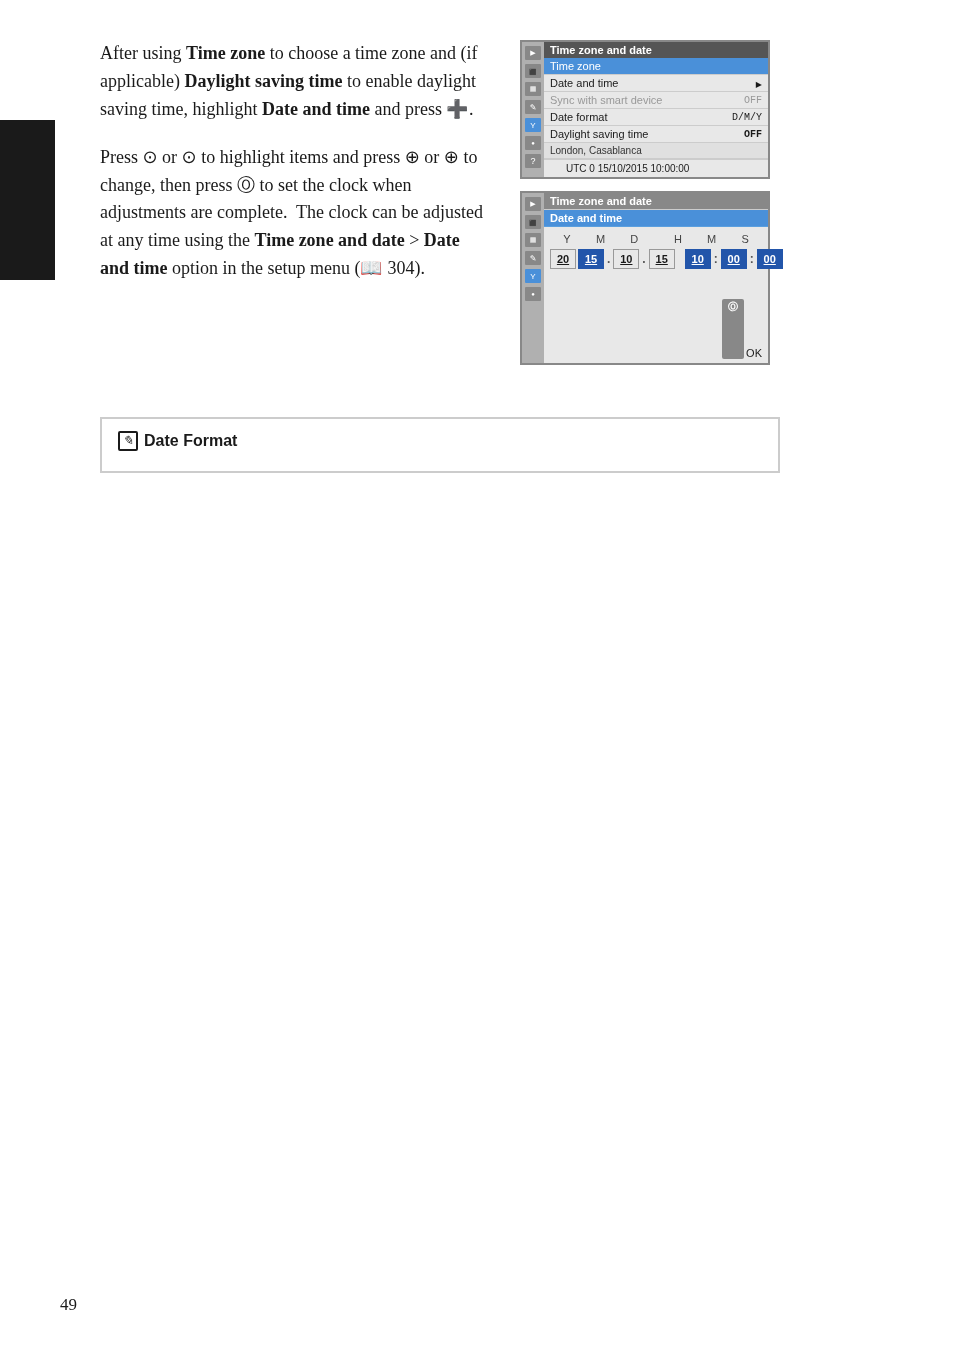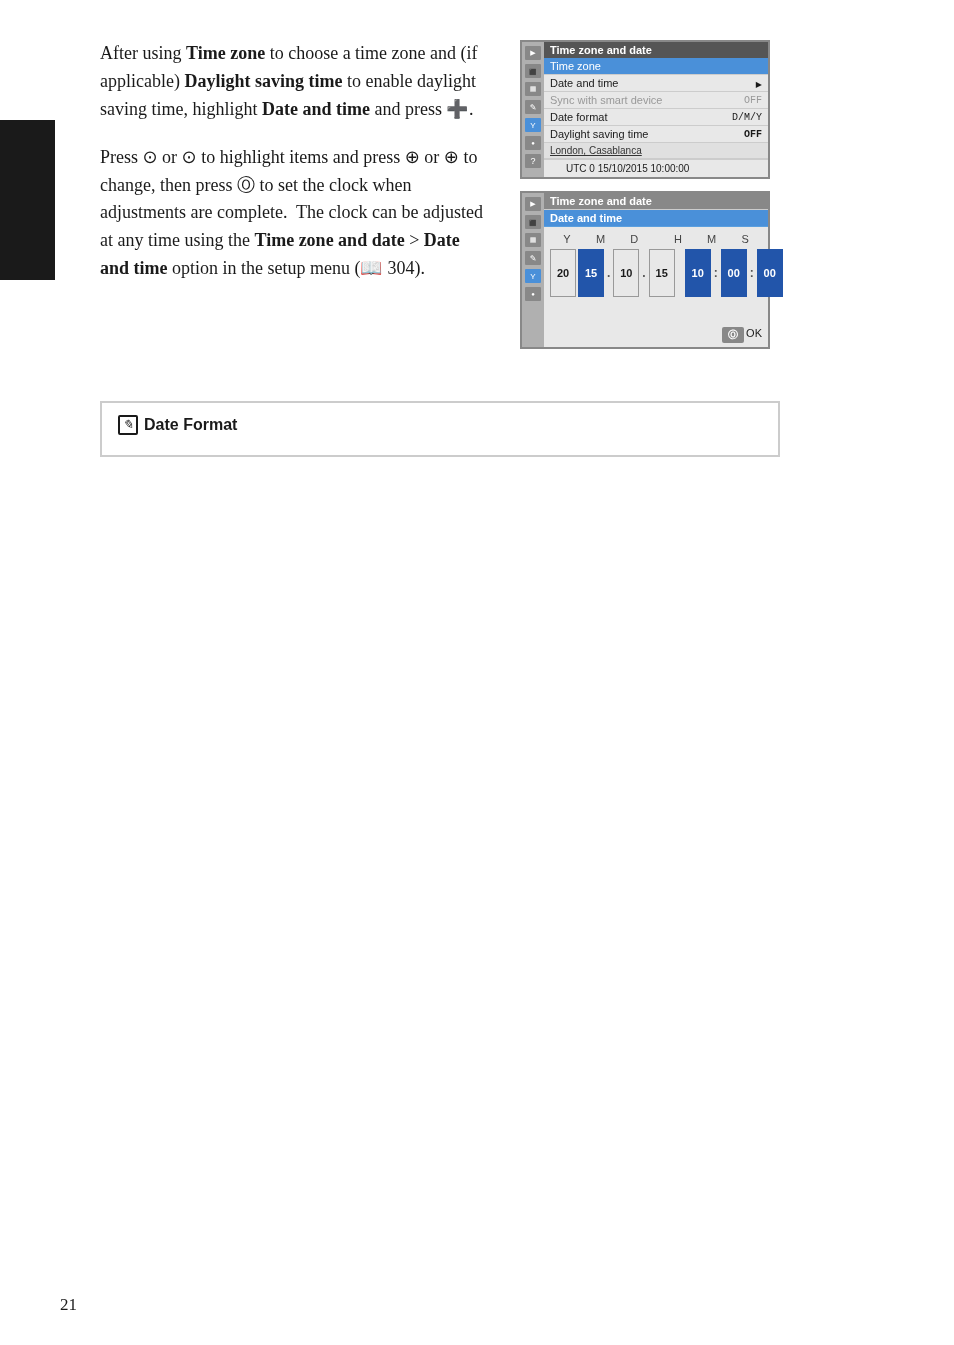--- a/index.html
+++ b/index.html
@@ -138,21 +138,20 @@
     .menu-item.dimmed .value {
       color: #999;
     }
 
     .location-bar {
       padding: 2px 6px;
       font-size: 10px;
       color: #333;
       background: #e0e0e0;
       border-bottom: 1px solid #ccc;
-      text-decoration: underline;
     }
 
     .utc-bar {
       padding: 3px 22px;
       font-size: 10px;
       color: #1a1a1a;
       background: #e8e8e8;
       border-top: 1px solid #ccc;
     }
 
@@ -190,26 +189,27 @@
     .dt-values-row {
       display: flex;
       padding: 2px 6px 8px 6px;
       gap: 2px;
       align-items: center;
     }
 
     .dt-val {
       background: #e8e8e8;
       border: 1px solid #999;
-      padding: 17px 4px;
+      padding: 3px 4px;
       font-size: 11px;
       font-weight: bold;
       color: #1a1a1a;
       min-width: 26px;
       text-align: center;
+      text-decoration: underline;
     }
 
     .dt-val.highlighted {
       background: #2255aa;
       color: #ffffff;
       border-color: #2255aa;
     }
 
     .dt-separator {
       font-size: 12px;
@@ -238,20 +238,21 @@
       padding: 1px 6px;
       font-size: 10px;
       font-weight: bold;
       border-radius: 2px;
     }
 
     .dt-ok-label {
       font-size: 11px;
       color: #1a1a1a;
       margin-left: 2px;
+      margin-top: 48px;
     }
 
     .dt-spacer {
       height: 20px;
       background: #e8e8e8;
     }
 
     
     .bottom-note {
       border: 2px solid #cccccc;
@@ -419,15 +420,15 @@
     </div>
   </div>
 
   <div class="bottom-note">
     <div class="note-title-row">
       <span class="note-icon">✎</span>
       <span class="note-title">Date Format</span>
     </div>
   </div>
 
-  <div class="page-number">21</div>
+  <div class="page-number">49</div>
 
 </div>
 
 </body></html>

